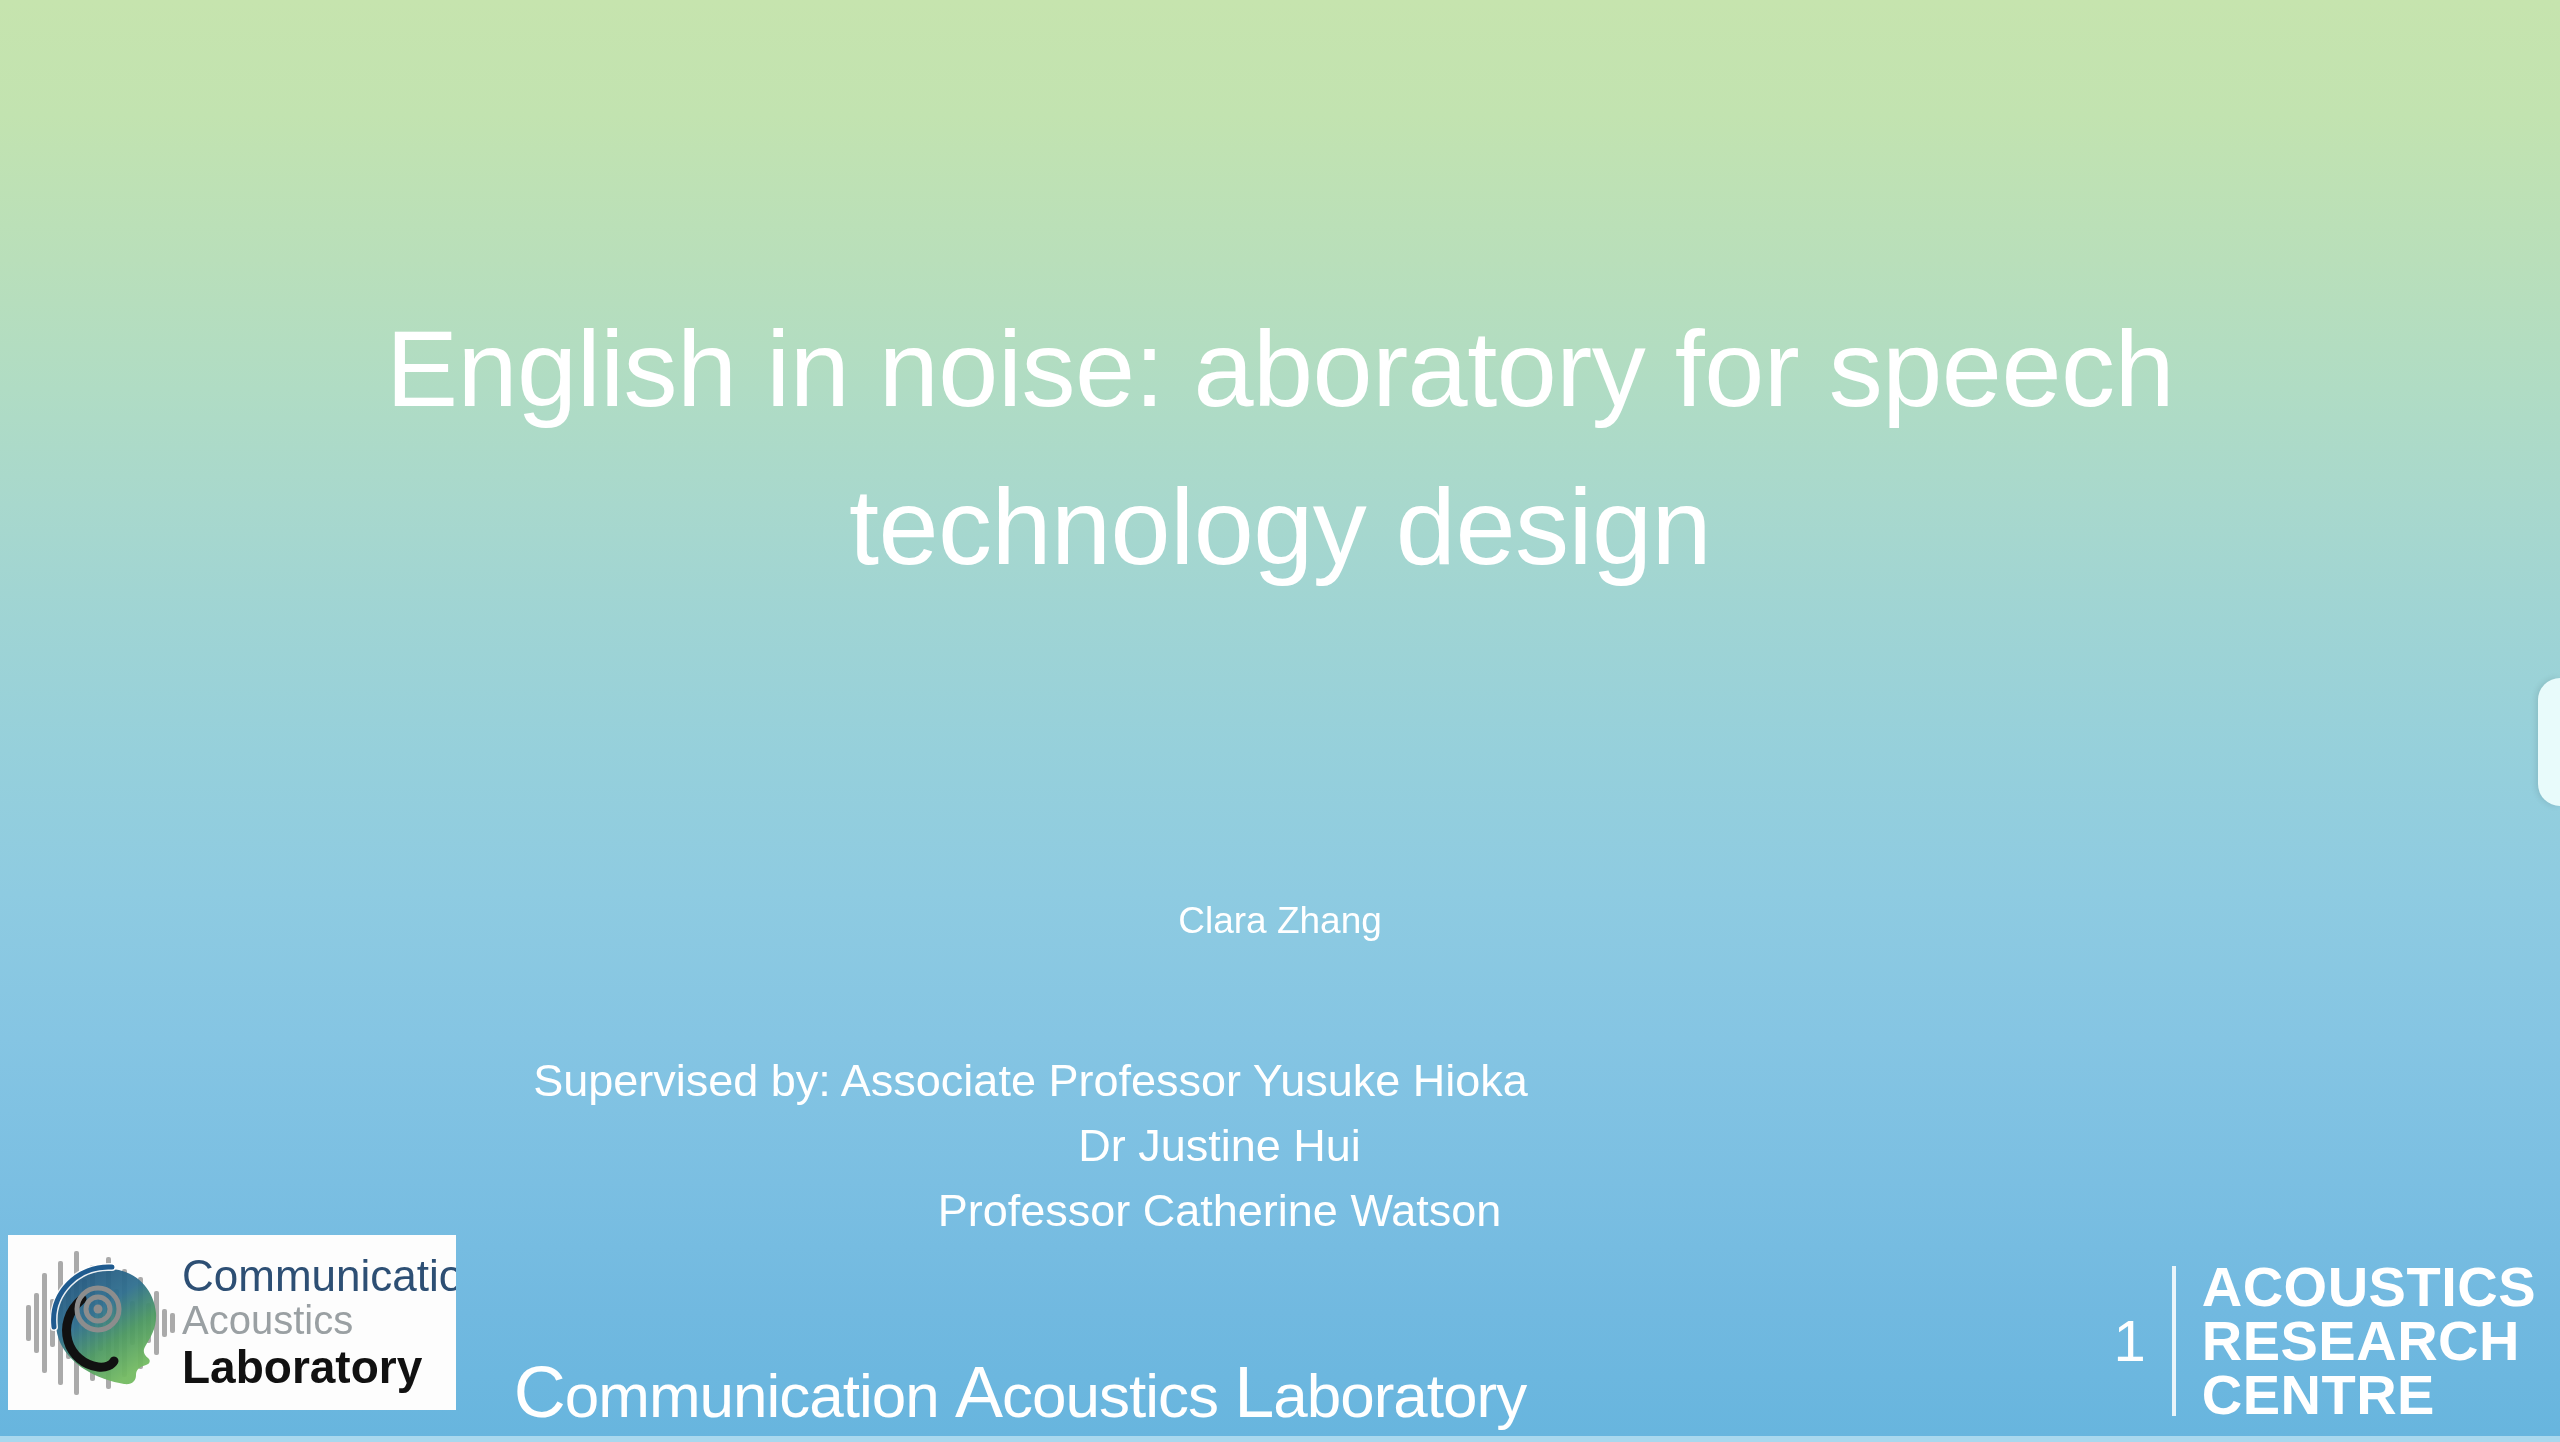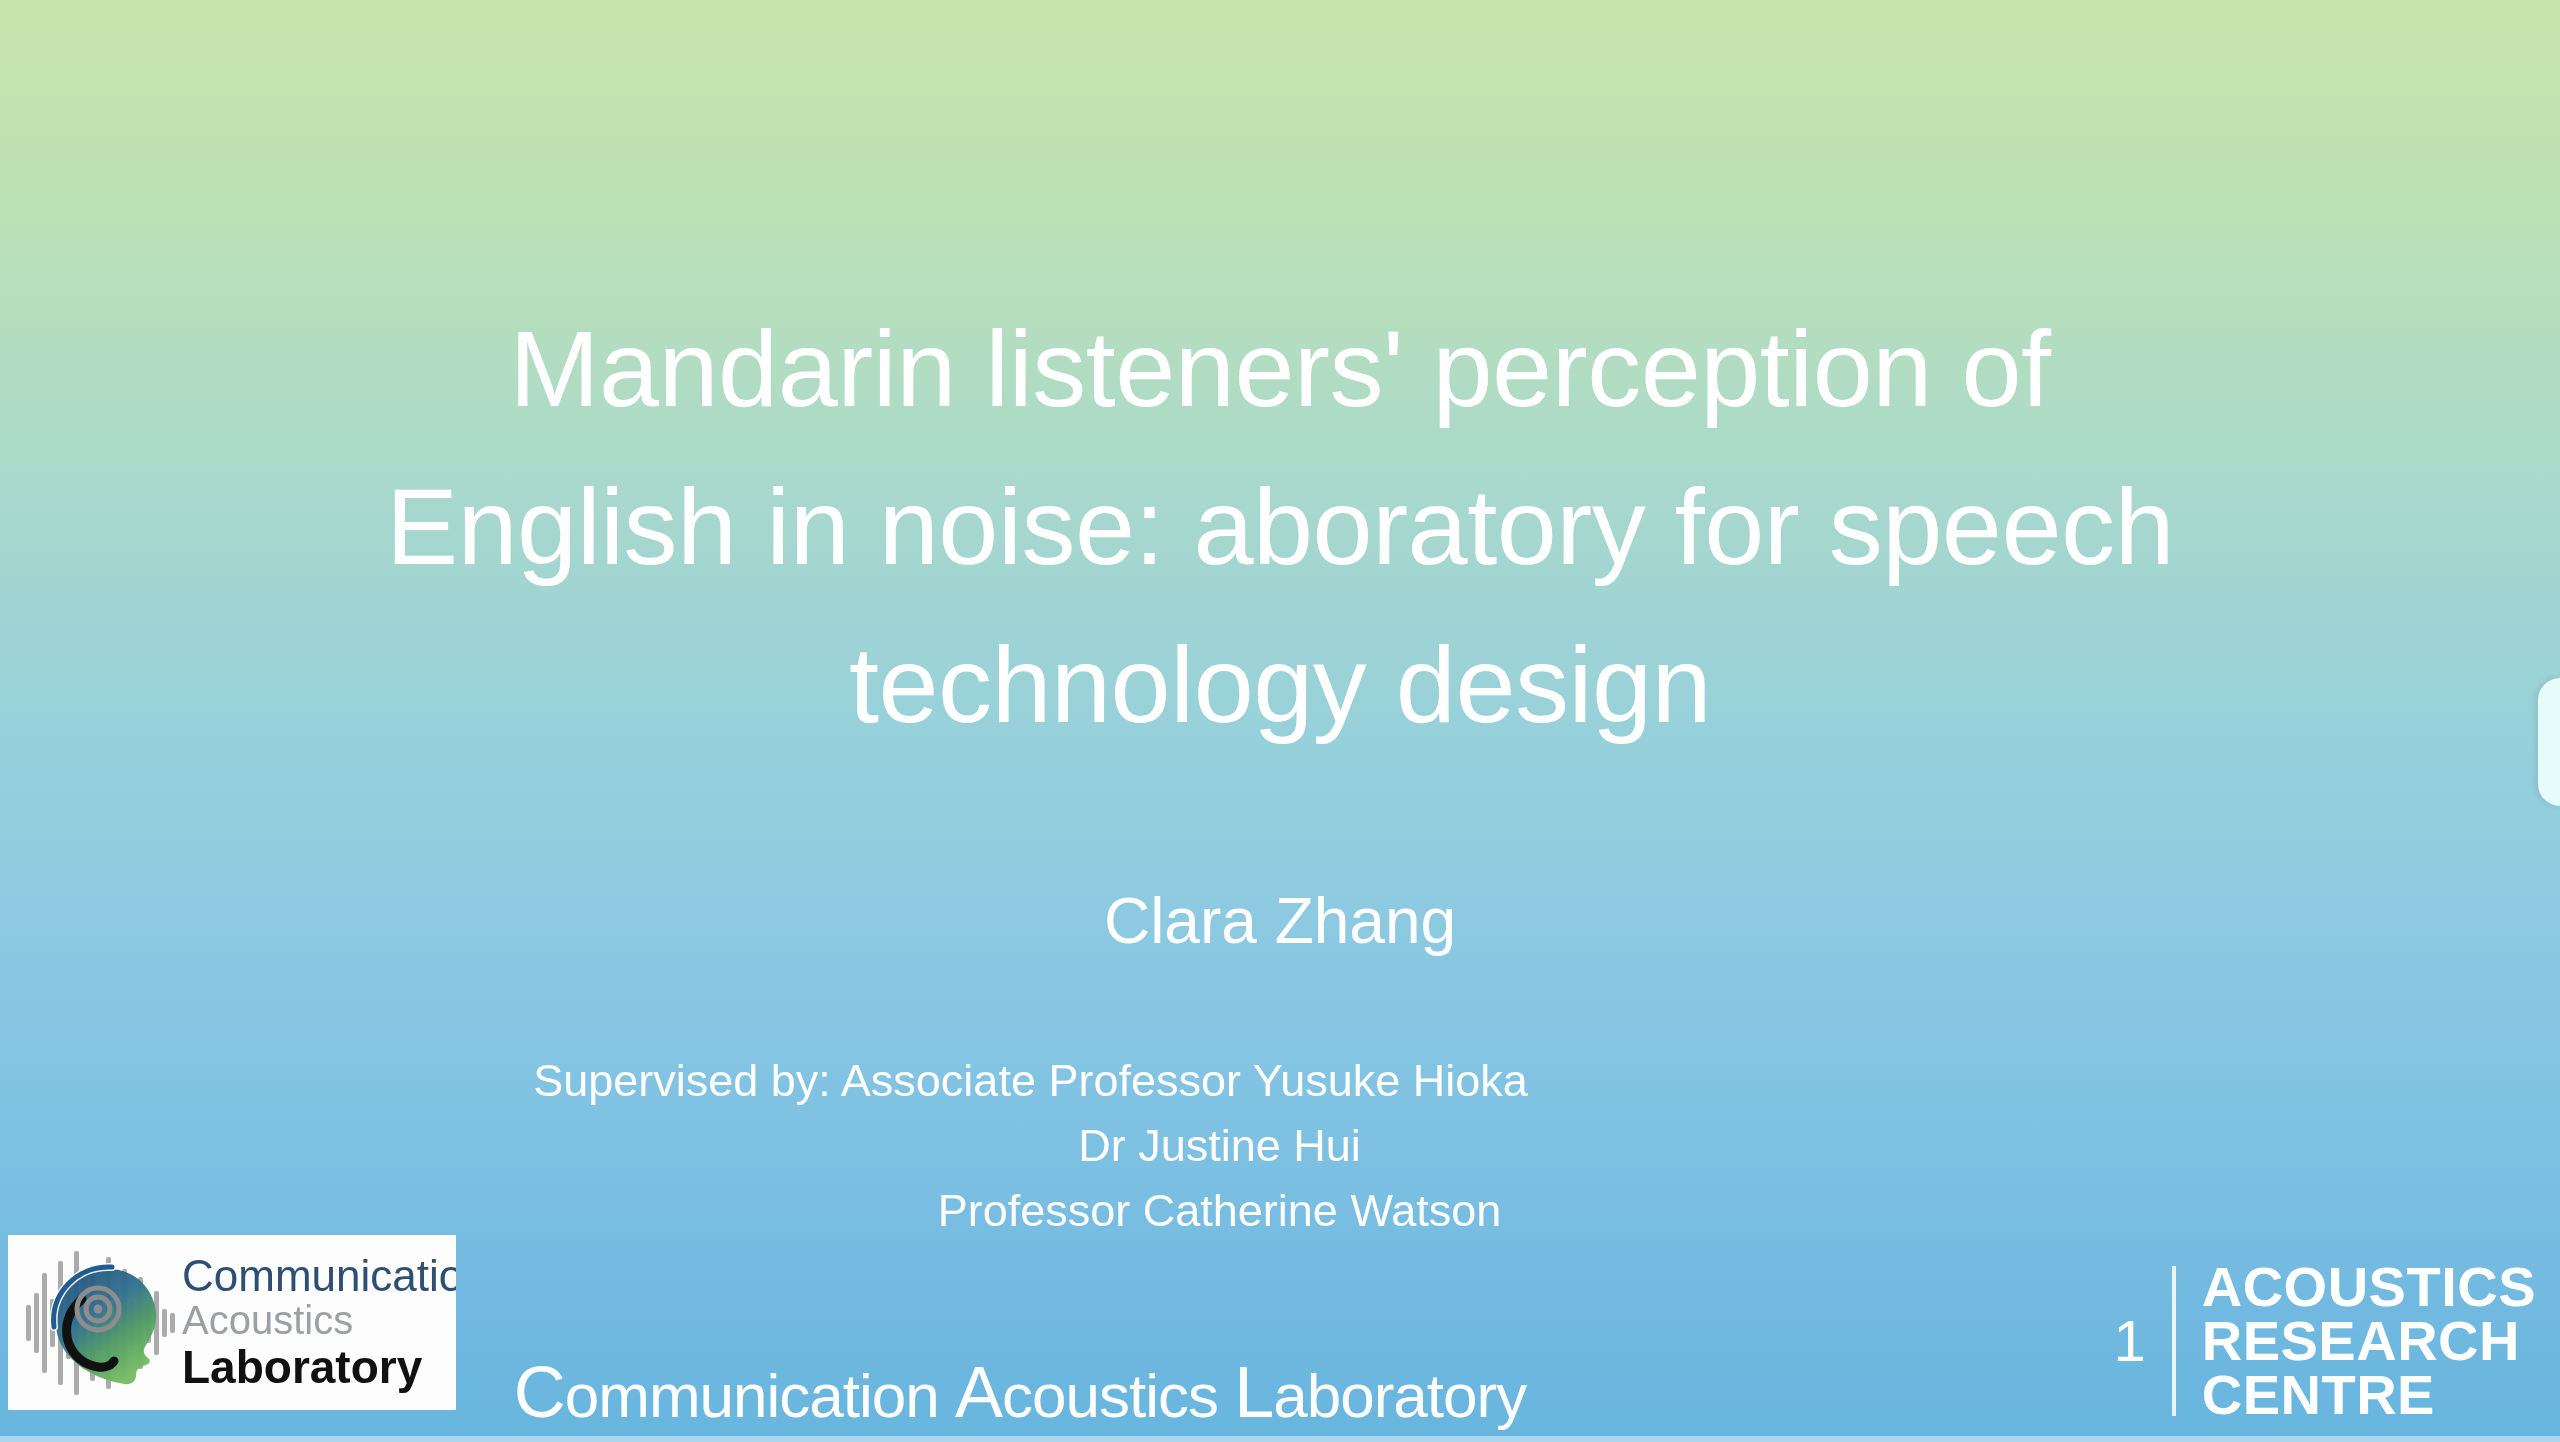--- a/index.html
+++ b/index.html
@@ -70,21 +70,21 @@
   }
 
   
   #author {
     position:absolute;
     left:0;
     top:890px;
     width:2560px;
     text-align:center;
     color:#ffffff;
-    font-size:64px;
+    font-size:37px;
     line-height:62px;
     font-weight:400;
   }
 
   
   #supervisors {
     position:absolute;
     left:0;
     top:1048px;
     width:2061px;
@@ -225,21 +225,20 @@
     border-radius:22px 0 0 22px;
     box-shadow:-2px 0 6px rgba(0,0,0,0.10);
   }
 </style>
 </head>
 <body>
 
 <div id="slide">
 
   <div id="title-block">
-    <span class="title-line">Mandarin listeners' perception of</span>
     <span class="title-line">English in noise: aboratory for speech</span>
     <span class="title-line">technology design</span>
   </div>
 
   <div id="author">Clara Zhang</div>
 
   <div id="supervisors">
     <span class="sup-line">Supervised by: Associate Professor Yusuke Hioka</span>
     <span class="sup-line indent">Dr Justine Hui</span>
     <span class="sup-line indent">Professor Catherine Watson</span>

